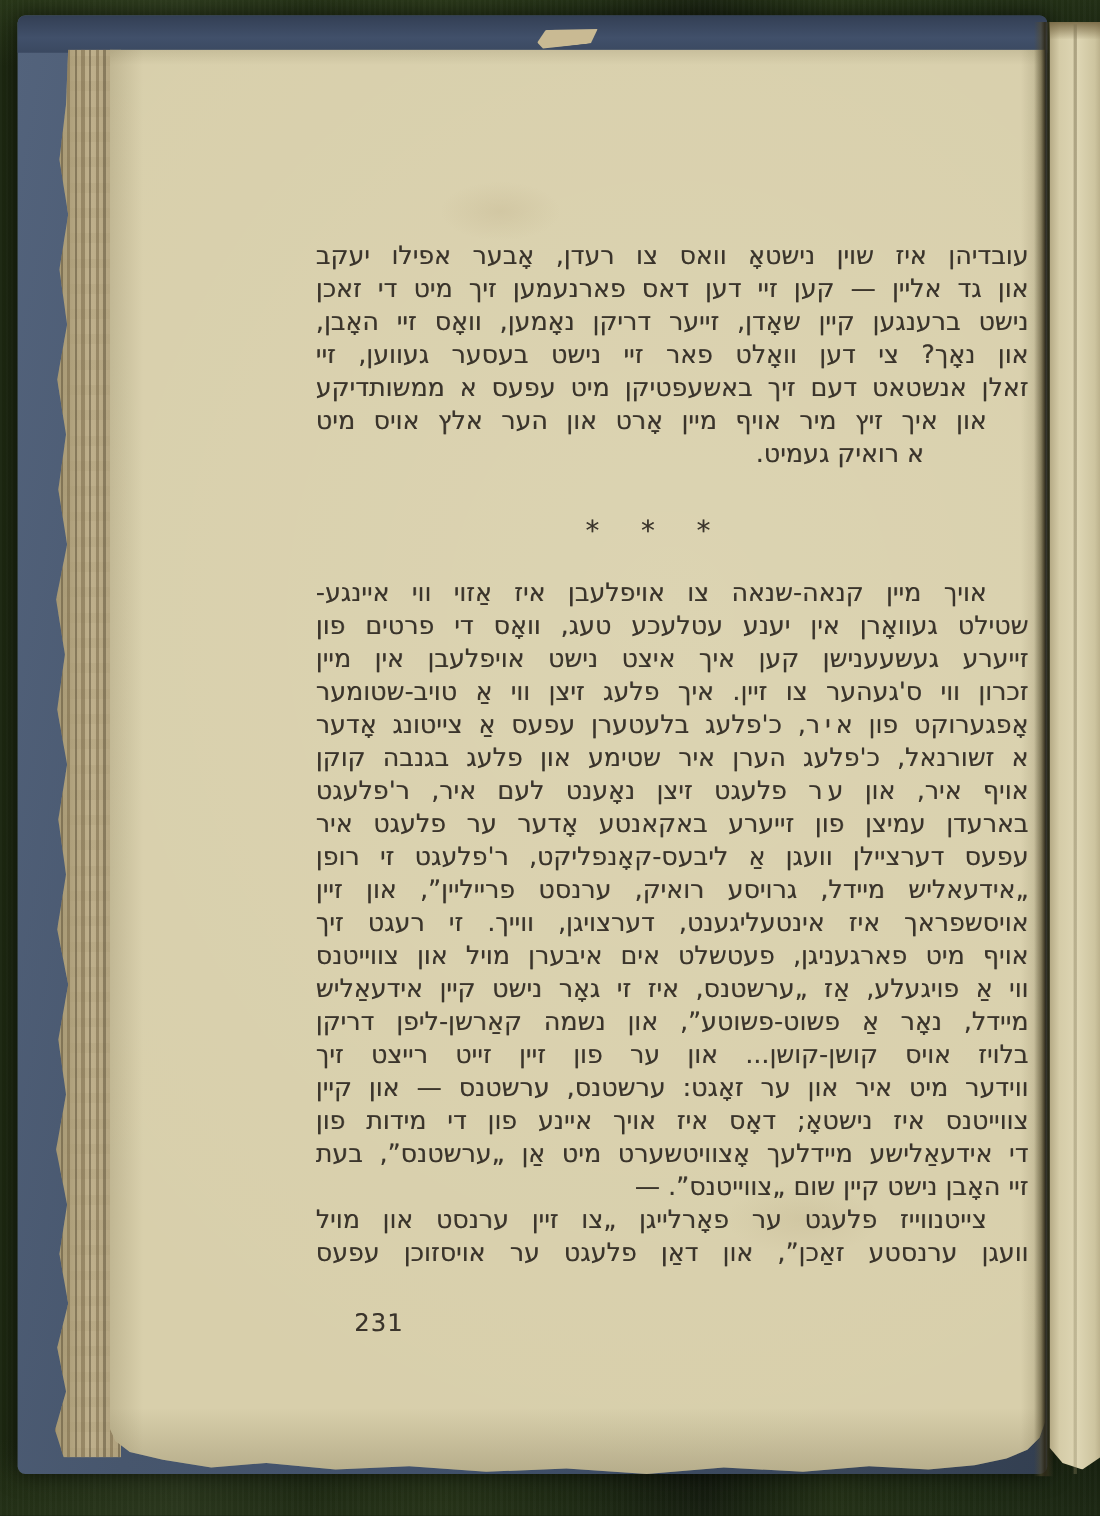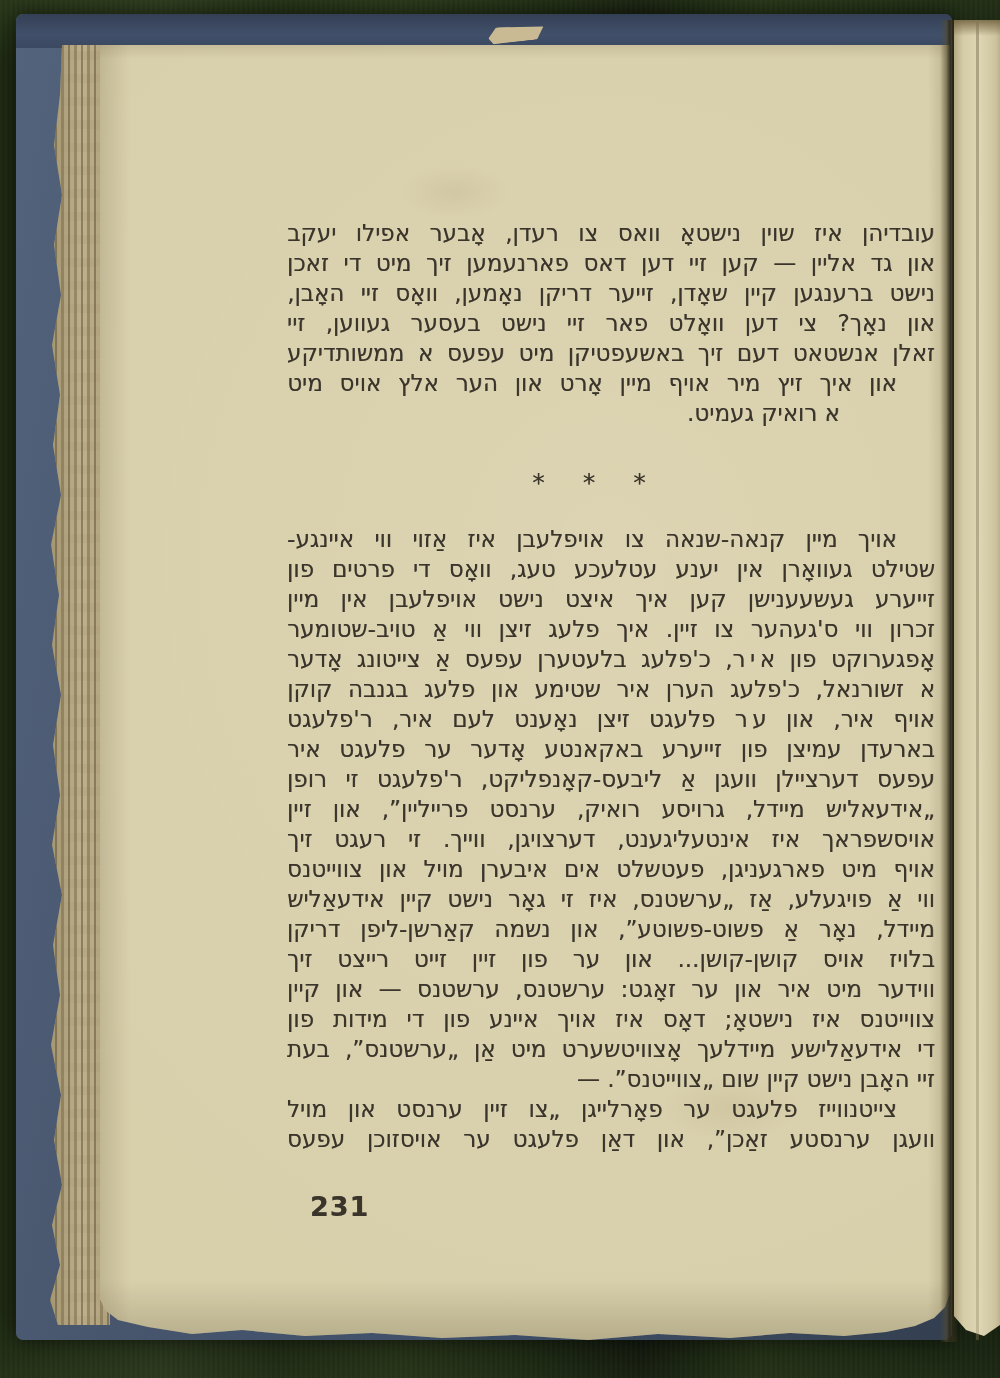--- a/index.html
+++ b/index.html
@@ -78,23 +78,23 @@
       text-shadow:.3px .3px 0 rgba(58,52,43,.5);}
   .para{margin:0;}
   .line{height:30px;line-height:30px;white-space:nowrap;text-align:start;}
   .line.just{display:flex;justify-content:space-between;}
   .line.indent{padding-right:38px;}
   .block:nth-child(2) .line:last-child{padding-right:95px;text-align:right;}
   .separator{display:flex;justify-content:center;gap:38px;height:30px;
       line-height:30px;margin:40px 0 26px;transform:translateX(-22px);
       font-size:25px;}
   .star{display:inline-block;}
-  .page-number{position:absolute;left:210px;top:1146px;direction:ltr;
-      color:#3a342b;font-size:27px;letter-spacing:1px;
-      text-shadow:.3px .3px 0 rgba(58,52,43,.5);font-weight:bold;}
+  .page-number{position:absolute;left:222px;top:1146px;direction:ltr;
+      color:#3a342b;font-size:22px;letter-spacing:1px;
+      text-shadow:.3px .3px 0 rgba(58,52,43,.5);}
 </style>
 </head>
 <body>
 
 <div class="scene">
   <div class="bg"></div>
   <div class="bg-texture"></div>
 
   <div class="cover"></div>
   <div class="cover-top-shade"></div>

